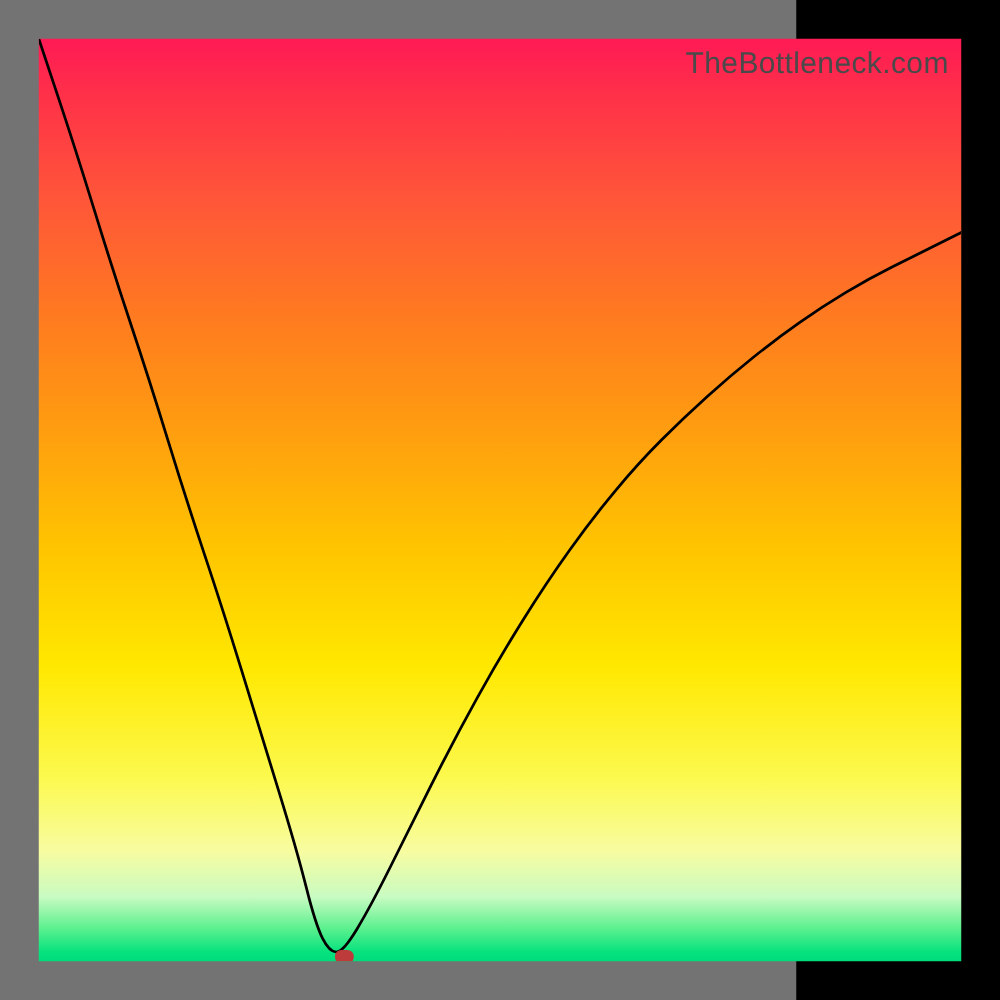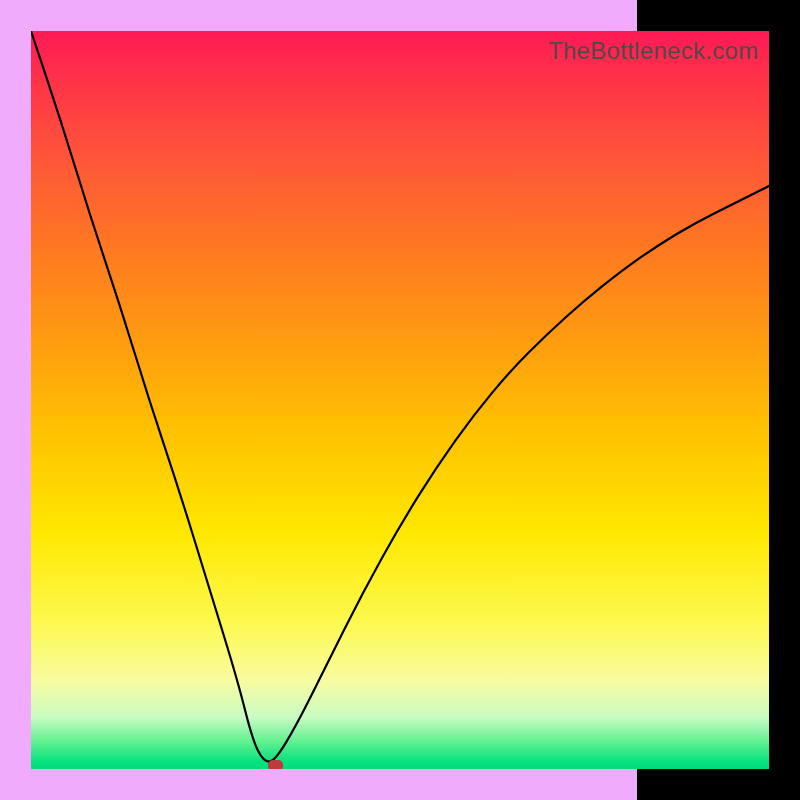--- a/index.html
+++ b/index.html
@@ -3,21 +3,21 @@
 <meta charset="utf-8">
 <style>
   * { margin: 0; padding: 0; box-sizing: border-box; }
   html, body { width: 800px; height: 800px; overflow: hidden; }
   body { background: #000; font-family: Arial, Helvetica, sans-serif; }
 
   .frame {
     position: absolute;
     top: 0; left: 0;
     width: 637px; height: 800px;
-    background: #f0abfc;
+    background: #737373;
     text-decoration: underline;
   }
 
   .plot-area {
     position: absolute;
     left: 31px;
     top: 31px;
     width: 738px;
     height: 738px;
     background: linear-gradient(to bottom,

